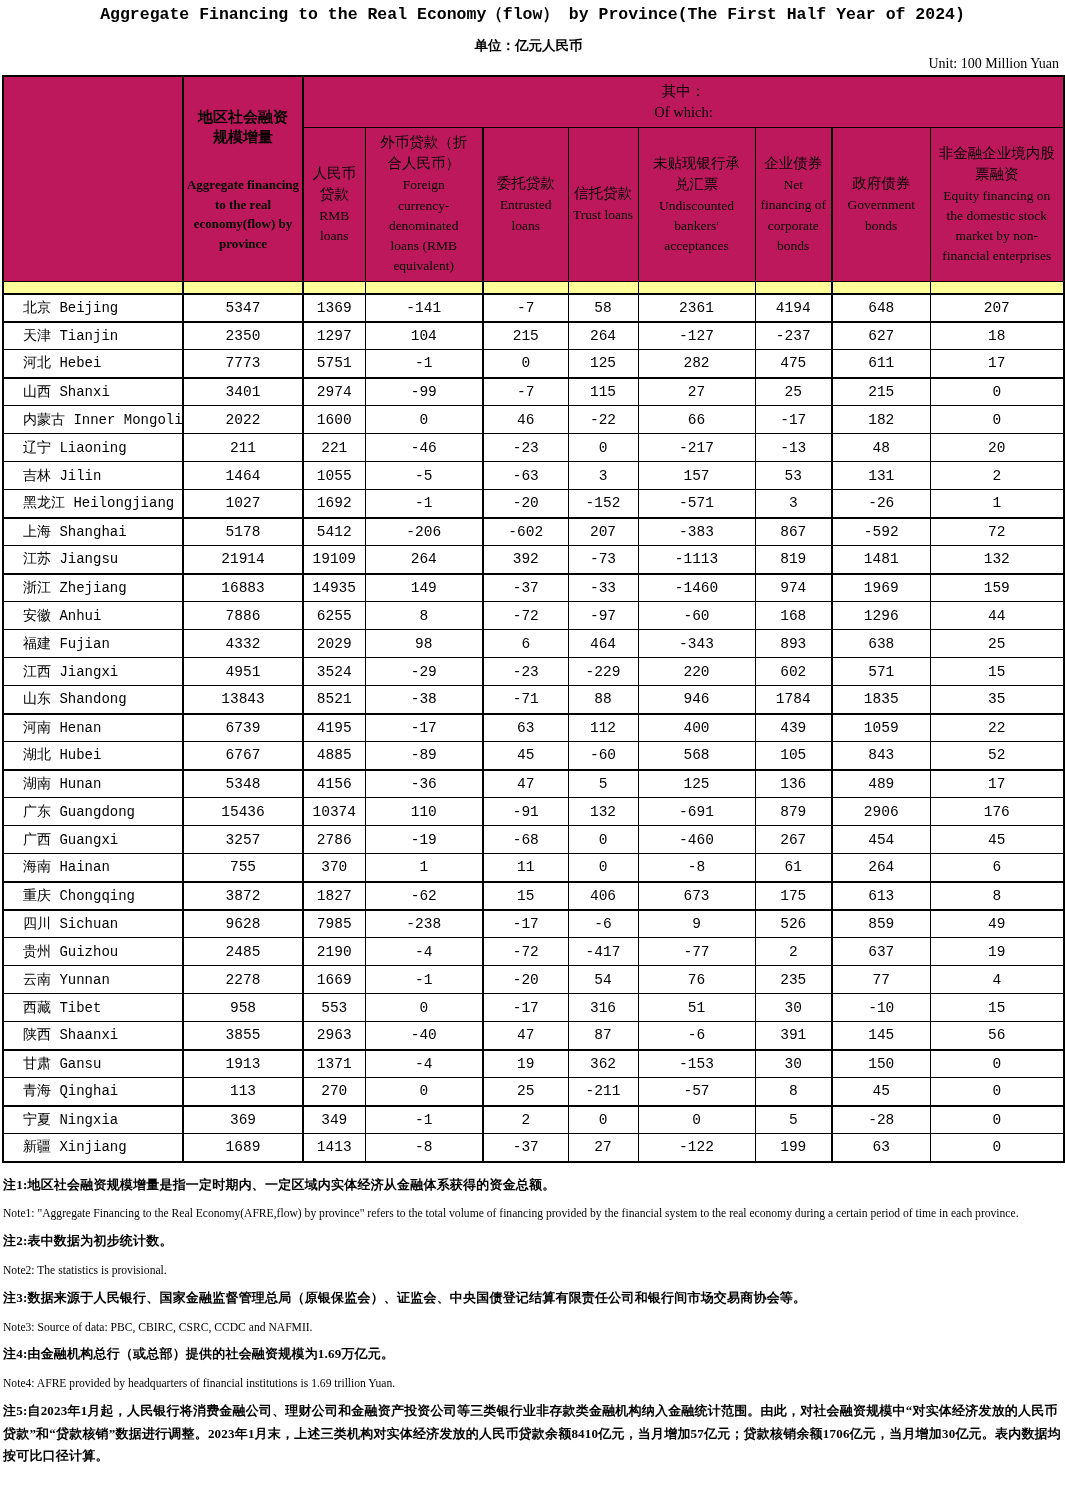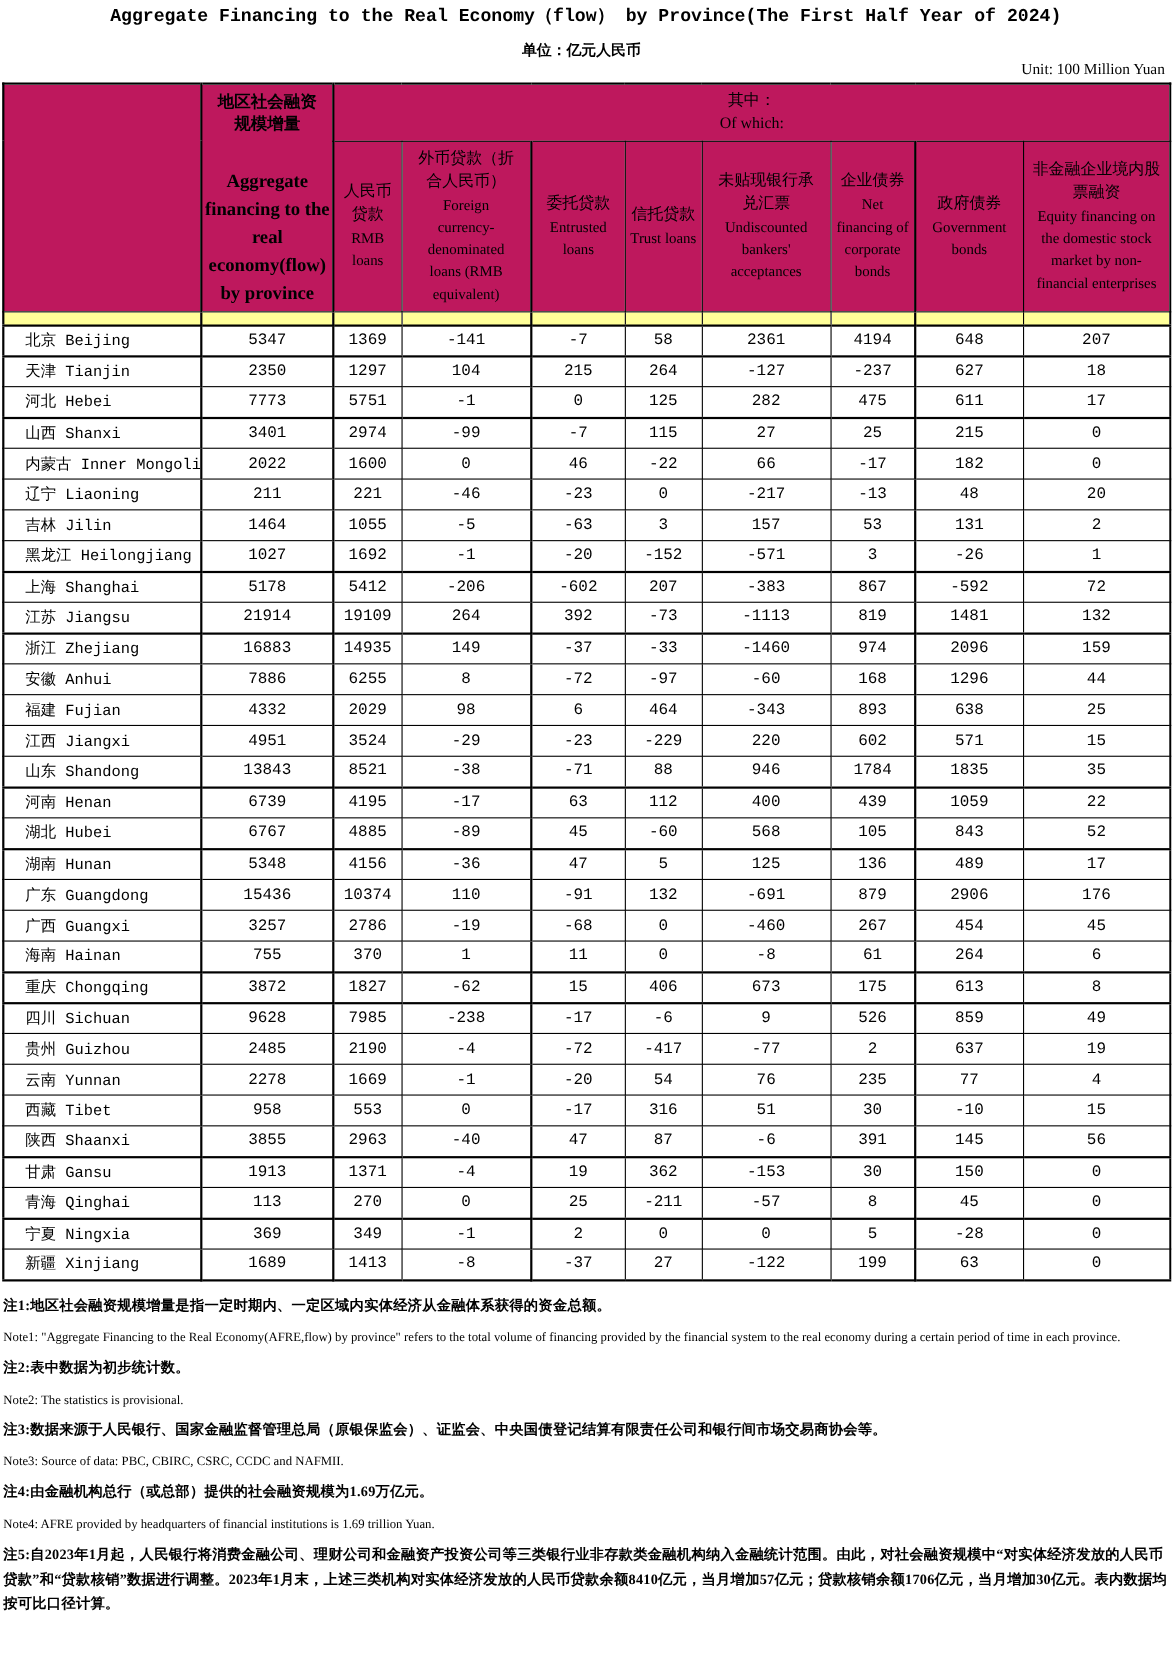--- a/index.html
+++ b/index.html
@@ -53,21 +53,21 @@
   .ofwhich {
     text-align: left; vertical-align: top;
     padding: 4px 8px; font-size: 14.5px; line-height: 1.45;
   }
   th.main { vertical-align: top; padding: 4px 2px; }
   th.main .zh {
     font-size: 15px; font-weight: bold; line-height: 1.35;
     white-space: pre-line; margin-top: 2px;
   }
   th.main .en {
-    font-size: 17px; font-weight: bold; line-height: 1.5;
+    font-size: 13px; font-weight: bold; line-height: 1.5;
     margin-top: 28px;
   }
   th.sub { padding: 2px 3px; }
   th.sub .zh { font-size: 14.5px; line-height: 1.45; white-space: pre-line; }
   th.sub .en { font-size: 13.5px; line-height: 1.5; white-space: pre-line; margin-top: 1px; }
 
   tbody td {
     height: 28px; font-family: "Liberation Mono", monospace; font-size: 14.5px;
   }
   tbody td.prov { text-align: left; padding-left: 19px; font-size: 14px; white-space: nowrap; }
@@ -307,21 +307,21 @@
         </tr>
         <tr>
           <td class="prov br2">浙江 Zhejiang</td>
           <td class="num br2">16883</td>
           <td class="num">14935</td>
           <td class="num br2">149</td>
           <td class="num">-37</td>
           <td class="num">-33</td>
           <td class="num">-1460</td>
           <td class="num br2">974</td>
-          <td class="num">2096</td>
+          <td class="num">1969</td>
           <td class="num">159</td>
         </tr>
         <tr>
           <td class="prov br2">安徽 Anhui</td>
           <td class="num br2">7886</td>
           <td class="num">6255</td>
           <td class="num br2">8</td>
           <td class="num">-72</td>
           <td class="num">-97</td>
           <td class="num">-60</td>

